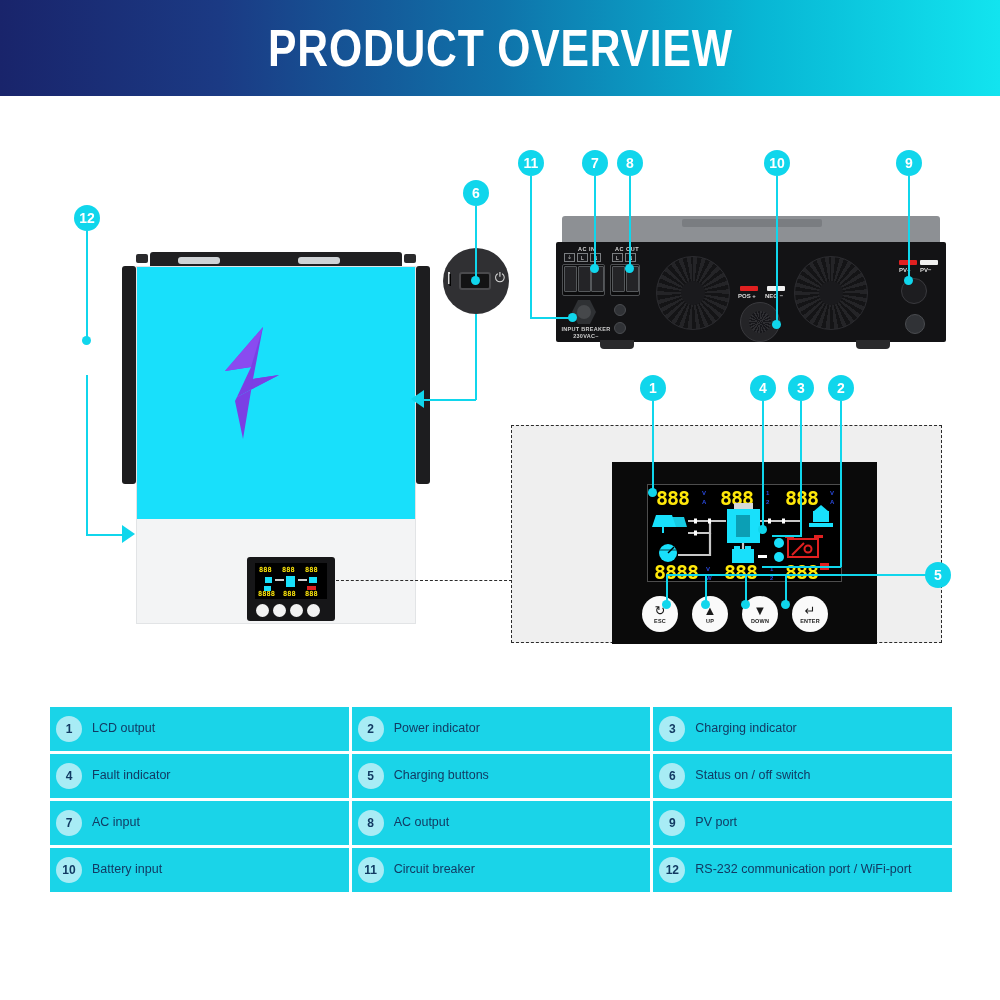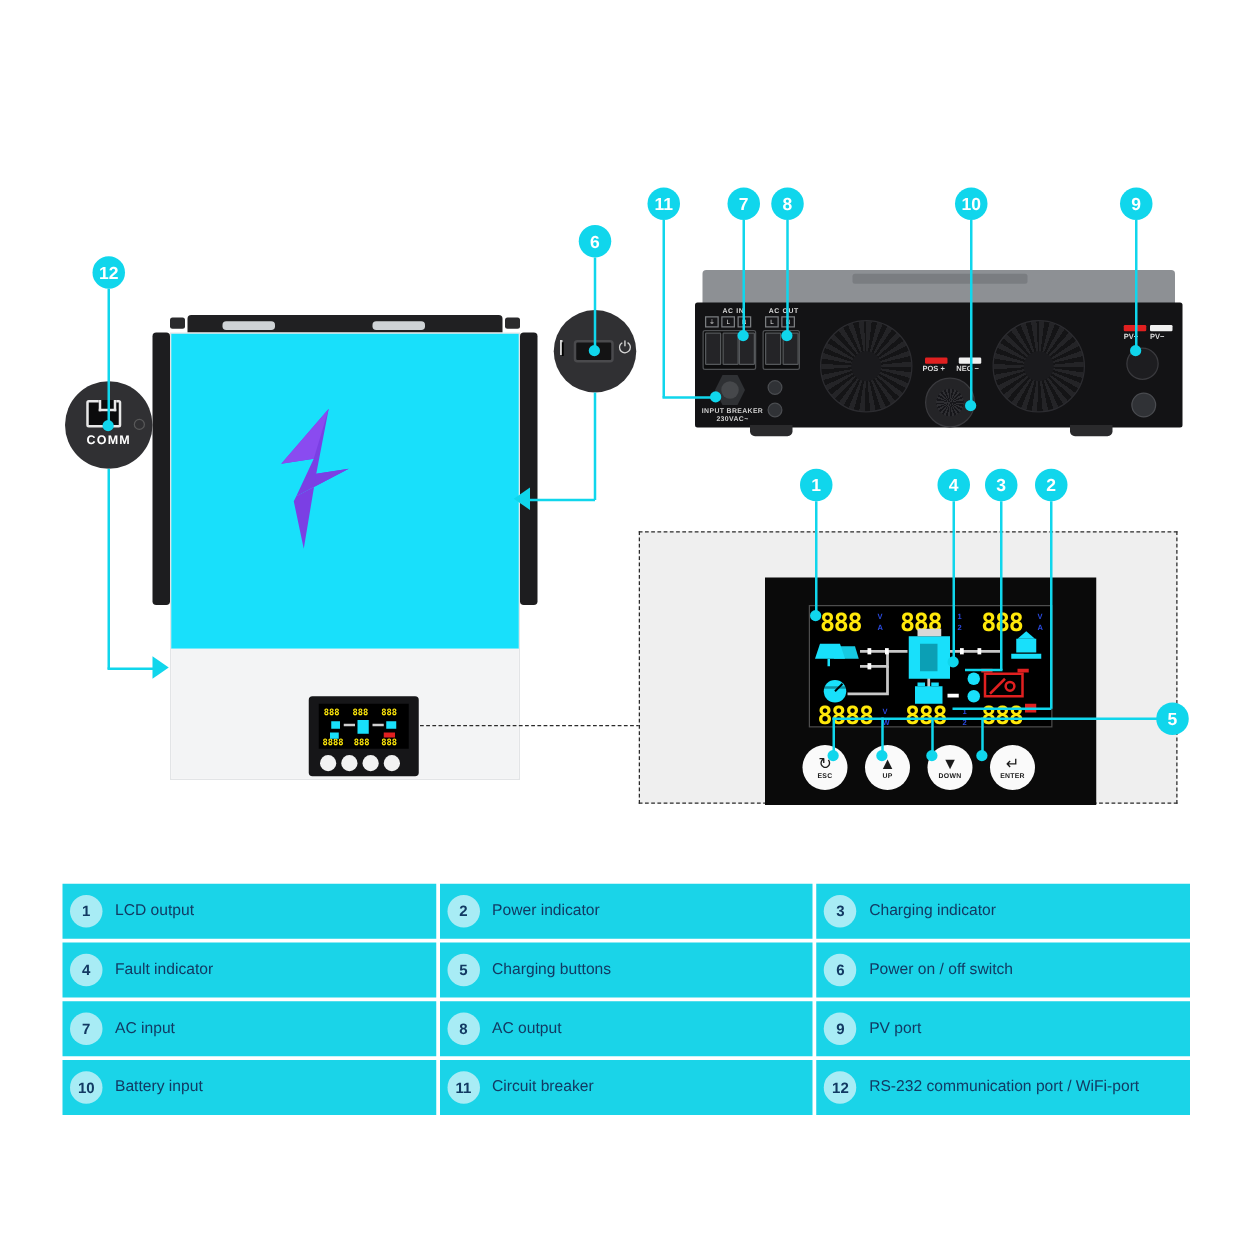--- a/index.html
+++ b/index.html
@@ -195,20 +195,23 @@
     background:#a8ecf5; color:#123a63; font-size:12px; font-weight:bold;
     display:flex; align-items:center; justify-content:center;
   }
   .lg-txt { color:#123a63; font-size:12.5px; line-height:1.25; }
 </style>
 </head>
 <body>
 
 <div id="page">
 
+  <div class="header">
+    <h1>PRODUCT OVERVIEW</h1>
+  </div>
 
   <div class="inverter">
     <div class="inv-tophat">
       <div class="slot" style="left:28px"></div>
       <div class="slot" style="left:148px"></div>
     </div>
     <div class="inv-nub" style="left:14px"></div>
     <div class="inv-nub" style="right:14px"></div>
     <div class="inv-bracket l"></div>
     <div class="inv-bracket r"></div>
@@ -252,25 +255,20 @@
       </div>
     </div>
   </div>
 
   <div class="badge" style="left:74px; top:205px;">
     <span>12</span>
   </div>
   <div class="lead v" style="left:86px; top:231px; height:110px;"></div>
   <div class="dot" style="left:82px; top:336px;"></div>
 
-  <div class="comm-circle">
-    <div class="rj45"></div>
-    <div class="comm-label">COMM</div>
-    <div class="comm-screw"></div>
-  </div>
 
   <div class="lead v" style="left:86px; top:375px; height:160px;"></div>
   <div class="lead h" style="left:86px; top:534px; width:39px;"></div>
   <div class="arrowR" style="left:122px; top:525px;"></div>
 
   <div class="badge" style="left:463px; top:180px;">
     <span>6</span>
   </div>
   <div class="lead v" style="left:475px; top:206px; height:74px;"></div>
   <div class="dot" style="left:471px; top:276px;"></div>
@@ -534,21 +532,21 @@
       <div class="lg-cell">
         <div class="lg-num">4</div>
         <div class="lg-txt">Fault indicator</div>
       </div>
       <div class="lg-cell">
         <div class="lg-num">5</div>
         <div class="lg-txt">Charging buttons</div>
       </div>
       <div class="lg-cell">
         <div class="lg-num">6</div>
-        <div class="lg-txt">Power on / off switch</div>
+        <div class="lg-txt">Status on / off switch</div>
       </div>
       <div class="lg-cell">
         <div class="lg-num">7</div>
         <div class="lg-txt">AC input</div>
       </div>
       <div class="lg-cell">
         <div class="lg-num">8</div>
         <div class="lg-txt">AC output</div>
       </div>
       <div class="lg-cell">

